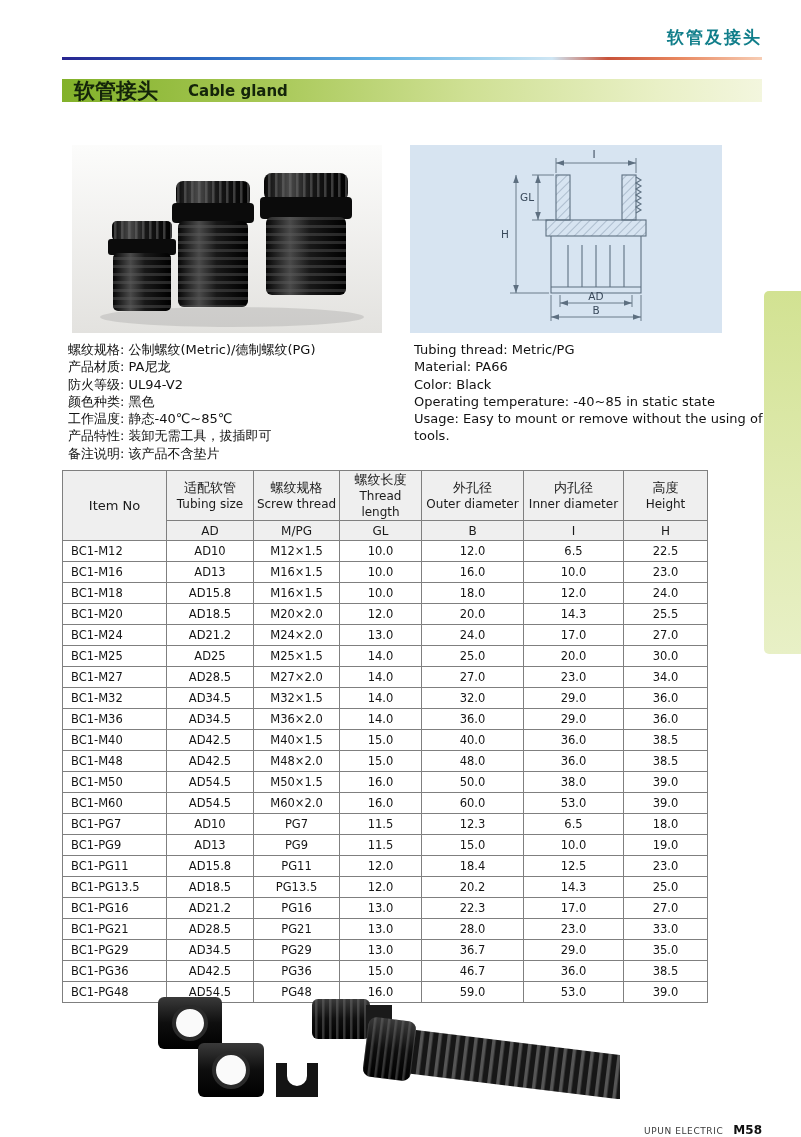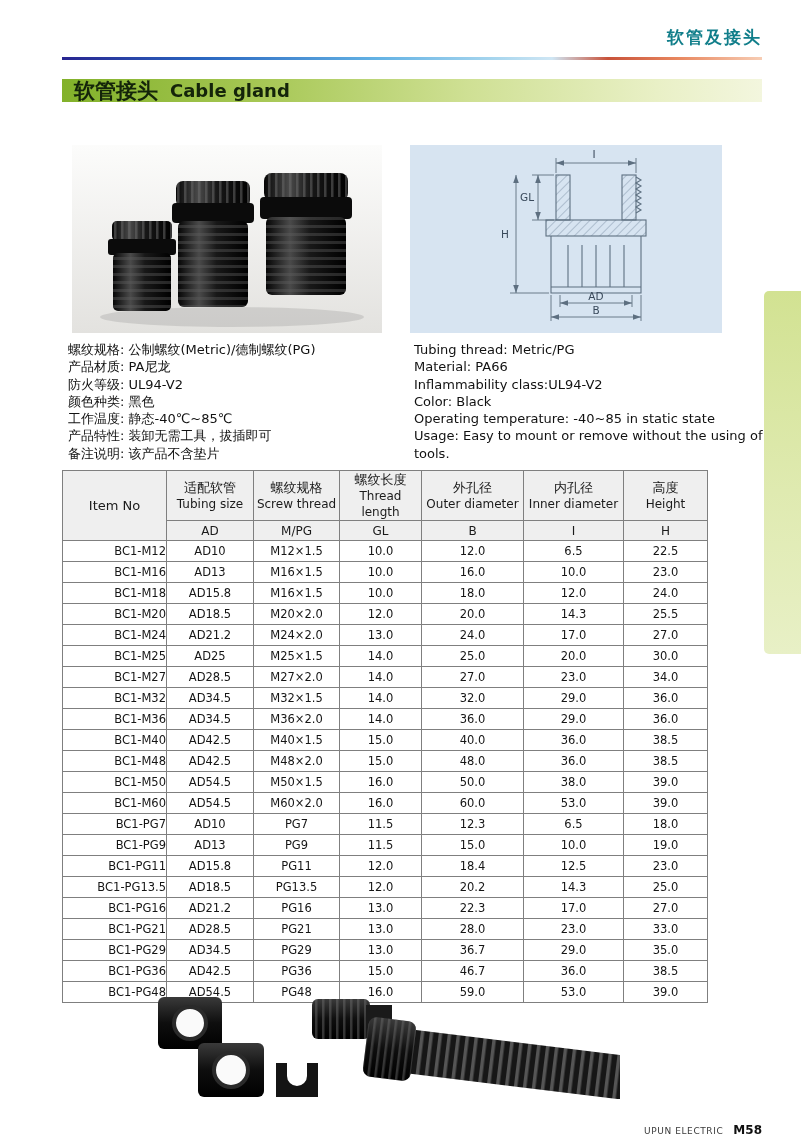--- a/index.html
+++ b/index.html
@@ -11,21 +11,21 @@
   .section-header { position:absolute; top:26px; right:39px; font-size:17px; font-weight:bold;
     color:#117e8a; letter-spacing:2px; }
   .header-rule { position:absolute; top:57px; left:62px; width:700px; height:3px;
     background:linear-gradient(90deg,#282490 0%,#2a66c0 20%,#63b2e4 45%,#a8d6ee 62%,#cfe6f4 70%,#c8523a 78%,#e8875f 88%,#f7cdb4 100%); }
 
   
   .banner { position:absolute; top:79px; left:62px; width:700px; height:23px;
     background:linear-gradient(90deg,#82b12a 0%,#a6c754 28%,#cfe094 58%,#e9f0c6 85%,#f3f6de 100%);
     display:flex; align-items:center; }
   .banner-zh { font-size:21px; font-weight:bold; color:#14240a; margin-left:12px; }
-  .banner-en { font-size:18px; font-weight:bold; color:#14240a; margin-left:12px; }
+  .banner-en { font-size:15px; font-weight:bold; color:#14240a; margin-left:30px; }
 
   
   .photo-product { position:absolute; top:145px; left:72px; width:310px; height:188px; }
   .diagram { position:absolute; top:145px; left:410px; width:312px; height:188px; }
 
   
   .specs { position:absolute; font-size:13px; color:#111; }
   .specs .spec-line { line-height:17.3px; }
   .specs-zh { left:68px; top:341px; width:340px; }
   .specs-en { left:414px; top:341px; width:352px; }
@@ -35,21 +35,21 @@
     table-layout:fixed; }
   .spec-table th, .spec-table td { border:1px solid #7f7f7f; }
   .spec-table thead th { background:#efefef; font-weight:normal; color:#1a1a1a; vertical-align:middle; }
   .spec-table thead tr.h-main th { height:38px; }
   .spec-table thead tr.h-sub th { height:20px; font-size:12px; }
   .th-itemno { font-size:13px; }
   .th-zh { font-size:13px; line-height:17px; text-align:center; }
   .th-en { font-size:12px; line-height:16px; text-align:center; }
   .spec-table td { height:18px; line-height:18px; padding:1px 0; font-size:11.5px;
     text-align:center; color:#151515; background:#fff; }
-  .spec-table td.cell-item { text-align:right; padding-left:8px; }
+  .spec-table td.cell-item { text-align:left; padding-left:8px; }
 
   
   .photo-accessories { position:absolute; top:985px; left:140px; width:480px; height:140px; }
 
   
   .footer { position:absolute; top:1120px; right:39px; display:flex; align-items:baseline; gap:10px; }
   .footer-brand { font-size:9px; color:#3a3a3a; letter-spacing:0.6px;margin-top:6px; }
   .footer-page { font-size:12px; font-weight:bold; color:#101010; }
 
   
@@ -174,21 +174,20 @@
       <div class="spec-line">防火等级: UL94-V2</div>
       <div class="spec-line">颜色种类: 黑色</div>
       <div class="spec-line">工作温度: 静态-40℃~85℃</div>
       <div class="spec-line">产品特性: 装卸无需工具，拔插即可</div>
       <div class="spec-line">备注说明: 该产品不含垫片</div>
     </div>
 
   <div class="specs specs-en">
       <div class="spec-line">Tubing thread: Metric/PG</div>
       <div class="spec-line">Material: PA66</div>
-      <div class="spec-line">Inflammability class:UL94-V2</div>
       <div class="spec-line">Color:  Black</div>
       <div class="spec-line">Operating temperature: -40~85  in static state</div>
       <div class="spec-line">Usage: Easy to mount or remove without the using of tools.</div>
     </div>
 
   <table class="spec-table">
     <colgroup>
       <col style="width:104px">
         <col style="width:87px">
         <col style="width:86px">

